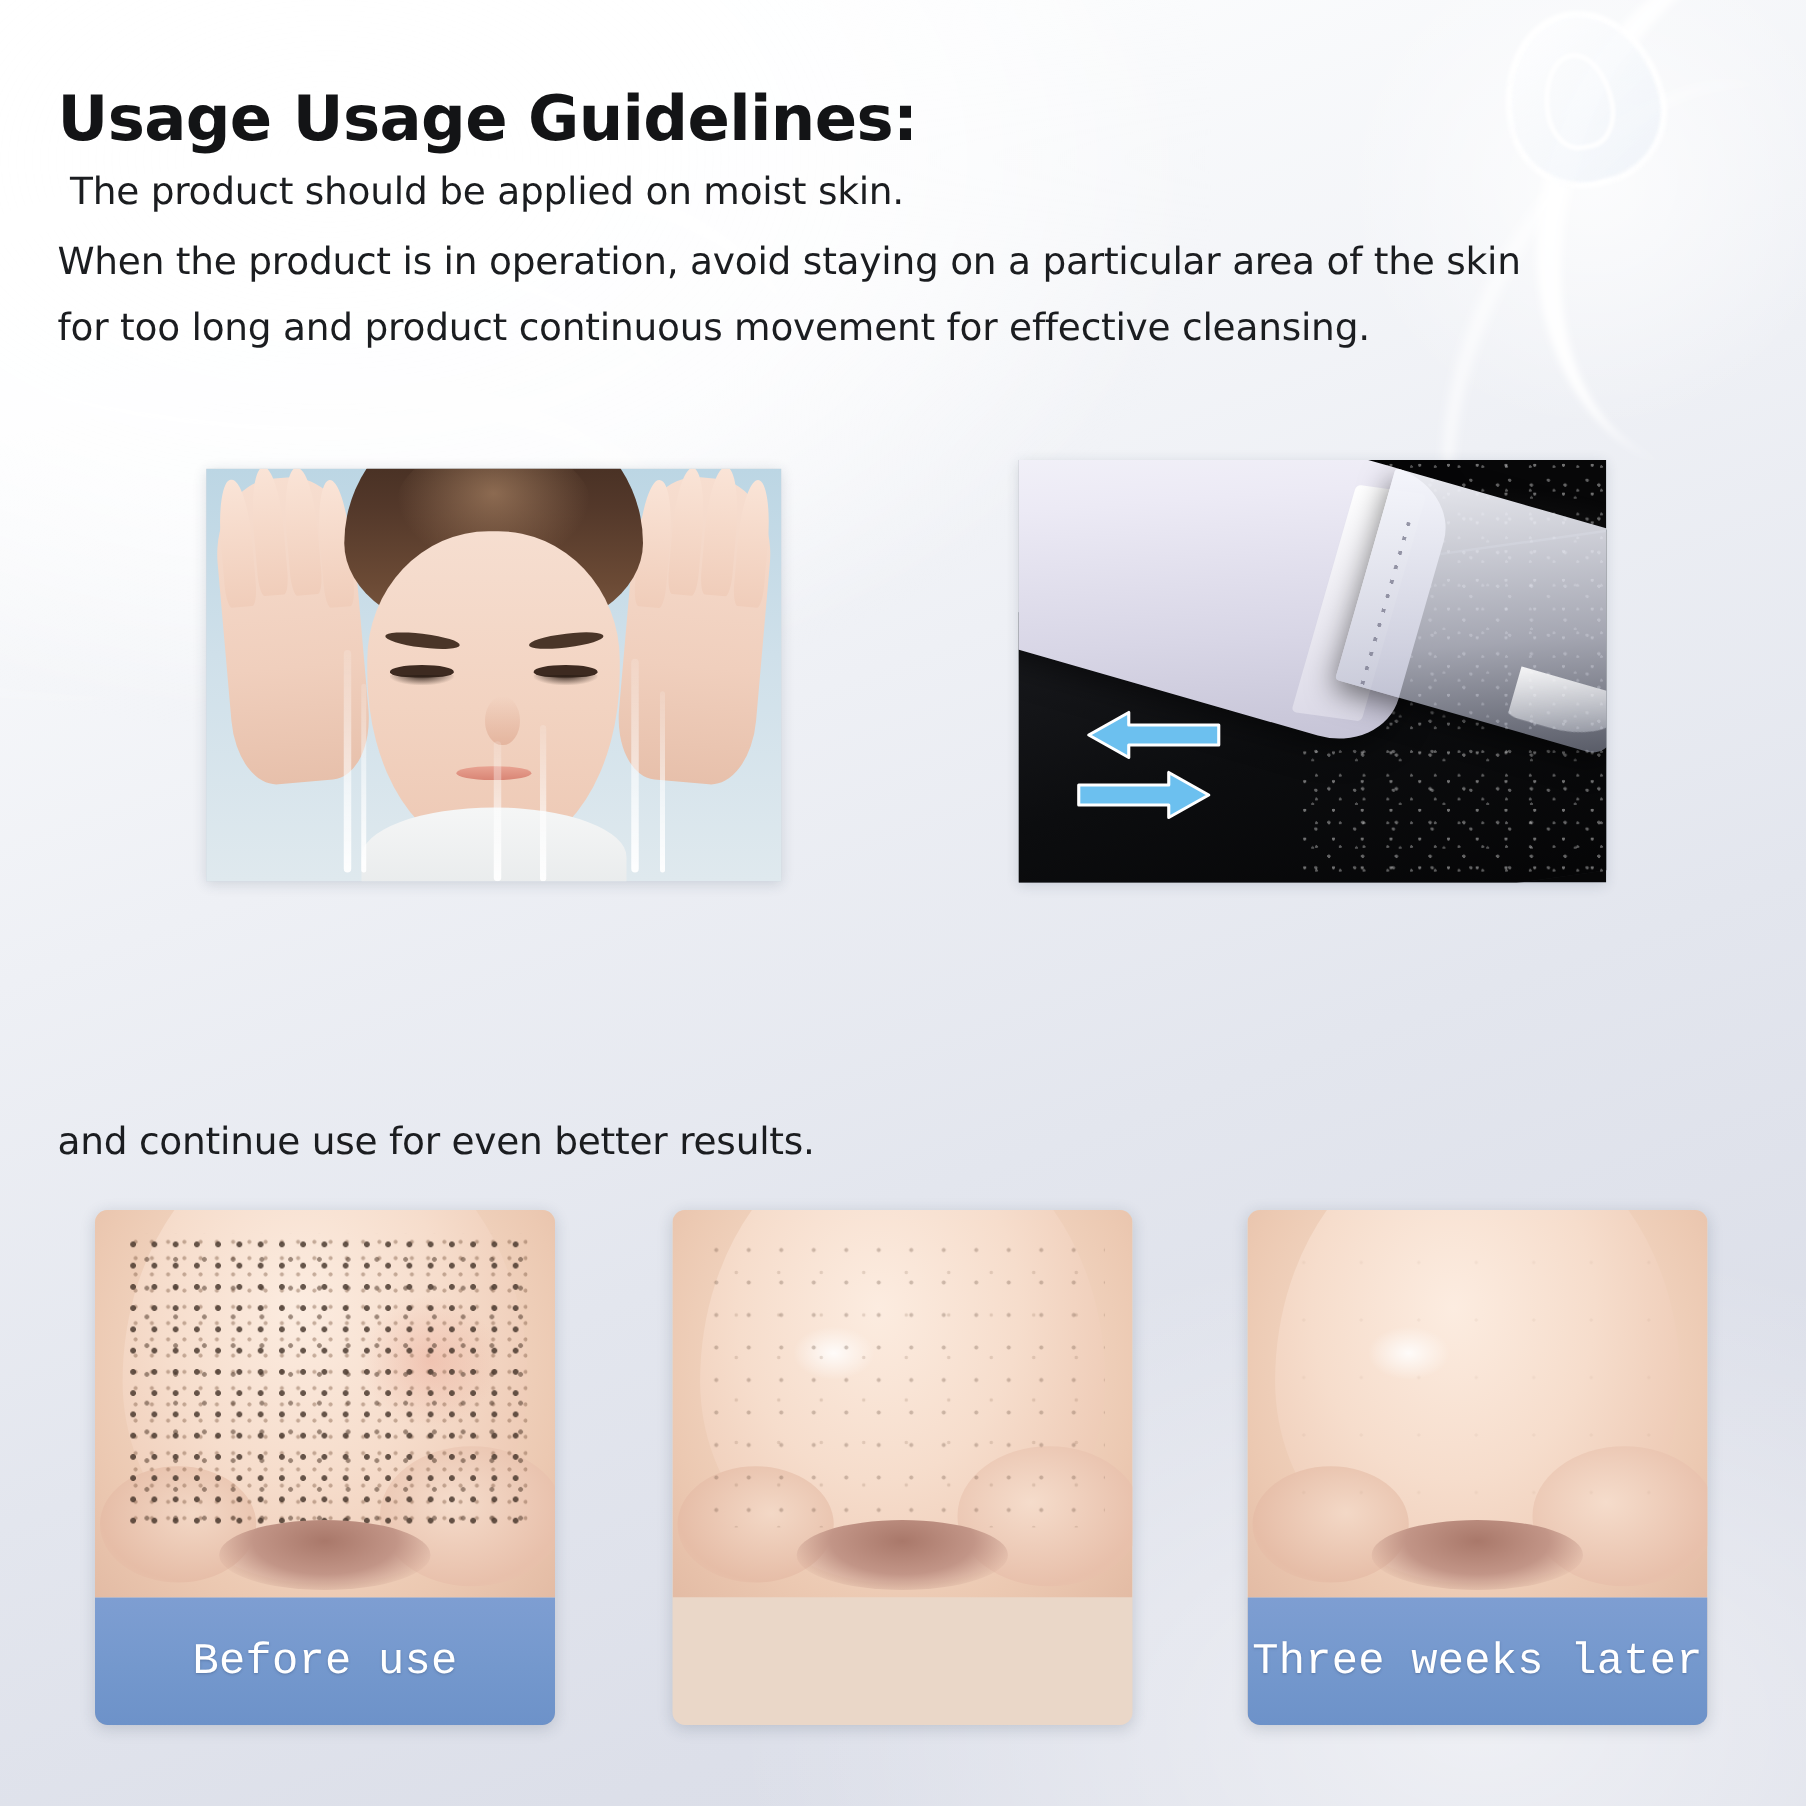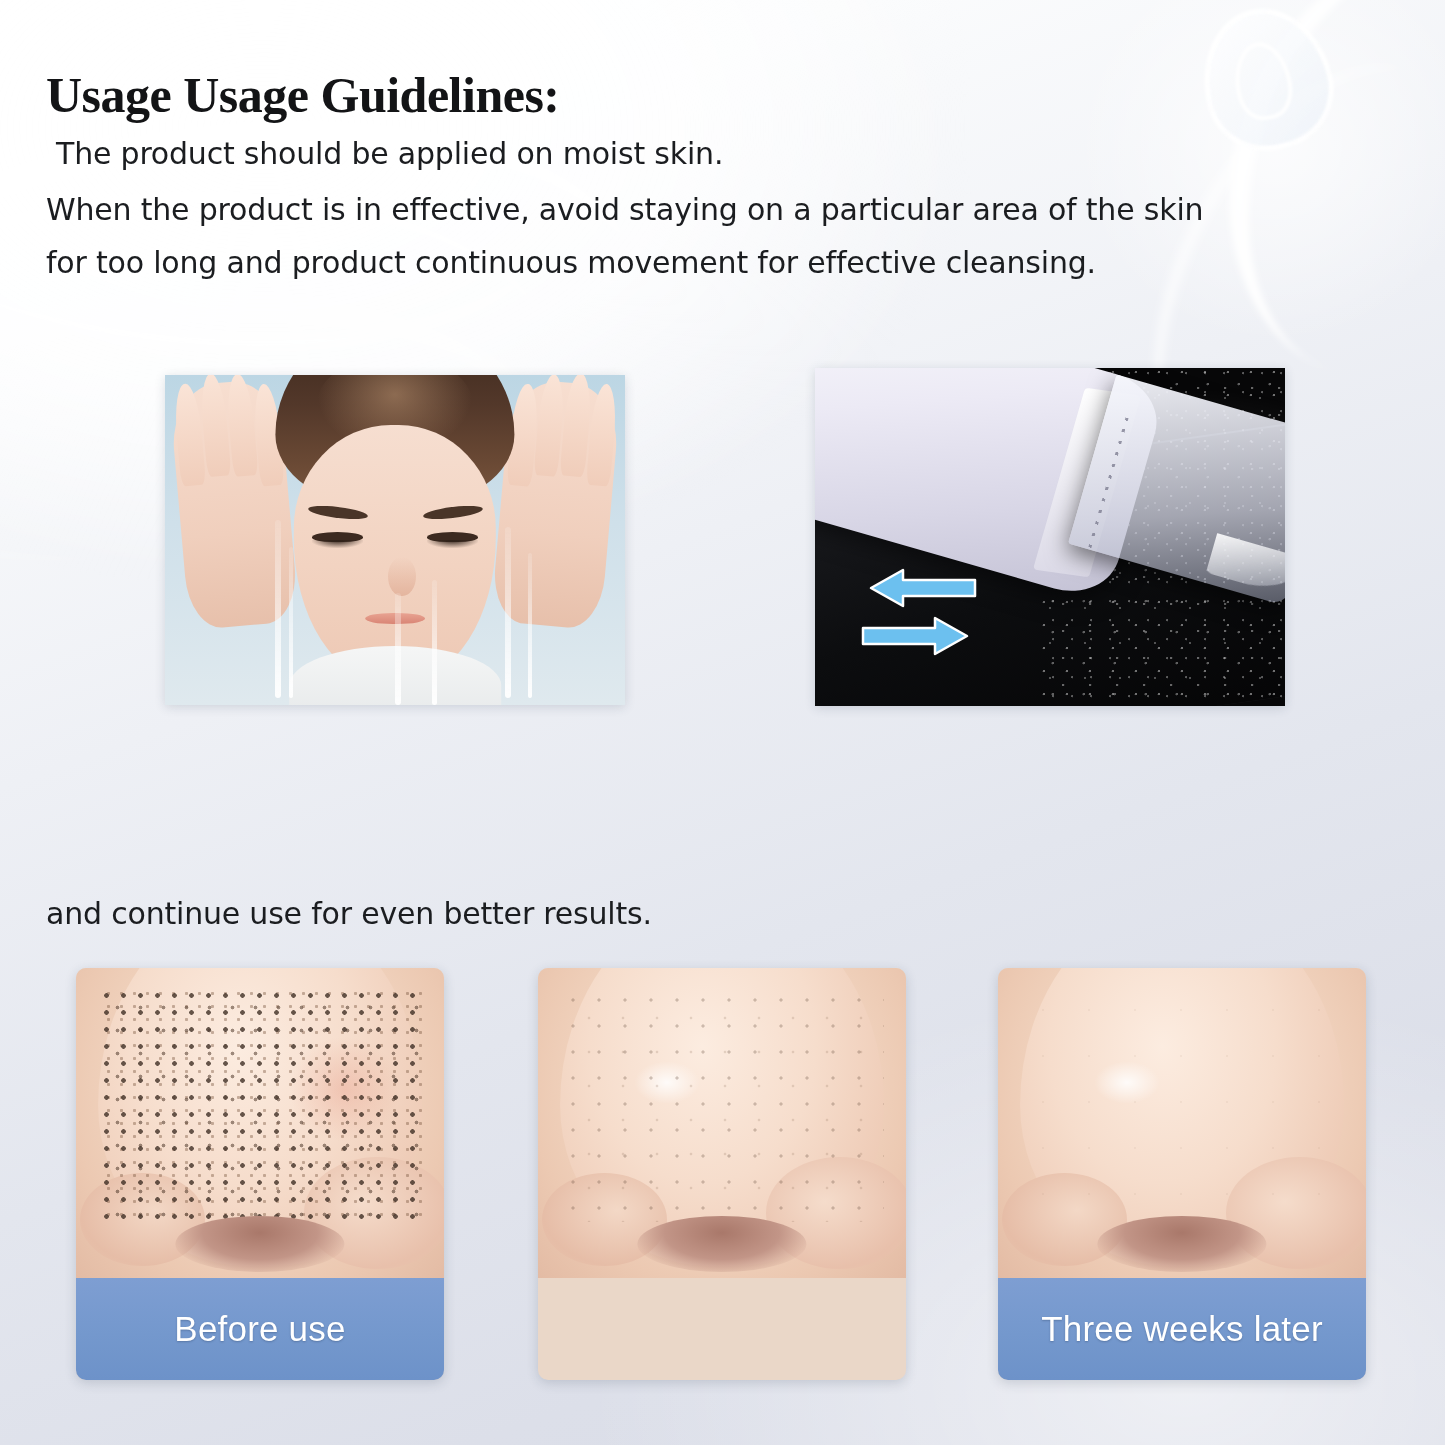--- a/index.html
+++ b/index.html
@@ -93,21 +93,21 @@
   .page{ position:absolute; inset:0; }
 
   .section-title{
     position:absolute;
     font-family:"DejaVu Sans", sans-serif;
     font-weight:700;
     color:#131416;
     letter-spacing:-.5px;
     white-space:nowrap;
   }
-  #t1{ left:46px; top:66px; font-size:50px;font-family:Liberation Serif, serif; }
+  #t1{ left:46px; top:66px; font-size:50px; }
   #t2{ left:46px; top:772px; font-size:50px; }
 
   .body-line{
     position:absolute;
     font-family:"DejaVu Sans", sans-serif;
     font-size:30px;
     color:#1b1d20;
     white-space:nowrap;
     letter-spacing:-.2px;
   }
@@ -325,21 +325,21 @@
     background:radial-gradient(ellipse at 50% 50%,rgba(226,140,120,.32),rgba(226,140,120,0) 70%);
     border-radius:50%;
   }
 
   .caption-bar{
     position:absolute; left:0; bottom:0; width:100%; height:102px;
     background:linear-gradient(180deg,#7e9ed2 0%,#7498cd 55%,#6d92c9 100%);
     display:flex; align-items:center; justify-content:center;
   }
   .caption-text{
-    font-family:Liberation Sans, sans-serif;
+    font-family:Liberation Mono, monospace;
     font-size:35px;
     color:#ffffff;
     letter-spacing:.2px;
     text-shadow:0 1px 2px rgba(40,60,95,.35);
     white-space:nowrap;
   }
 </style>
 </head>
 <body>
 
@@ -359,21 +359,21 @@
     <div class="drop-core"></div>
     <div class="drop-inner"></div>
   </div>
 </div>
 
 <div class="page">
 
   <h1 class="section-title" id="t1">Usage Usage Guidelines:</h1>
 
   <div class="body-line" style="left:56px; top:136px;">The product should be applied on moist skin.</div>
-  <div class="body-line" style="left:46px; top:192px;">When the product is in effective, avoid staying on a particular area of the skin</div>
+  <div class="body-line" style="left:46px; top:192px;">When the product is in operation, avoid staying on a particular area of the skin</div>
   <div class="body-line" style="left:46px; top:245px;">for too long and product continuous movement for effective cleansing.</div>
 
   <figure class="photo" id="photo-wash">
     <div class="wash">
       <div class="w-hand l">
         <span class="w-finger" style="left:4%;"></span>
         <span class="w-finger" style="left:28%; top:-4%;"></span>
         <span class="w-finger" style="left:52%; top:-3%;"></span>
         <span class="w-finger" style="left:75%; top:2%;"></span>
       </div>

